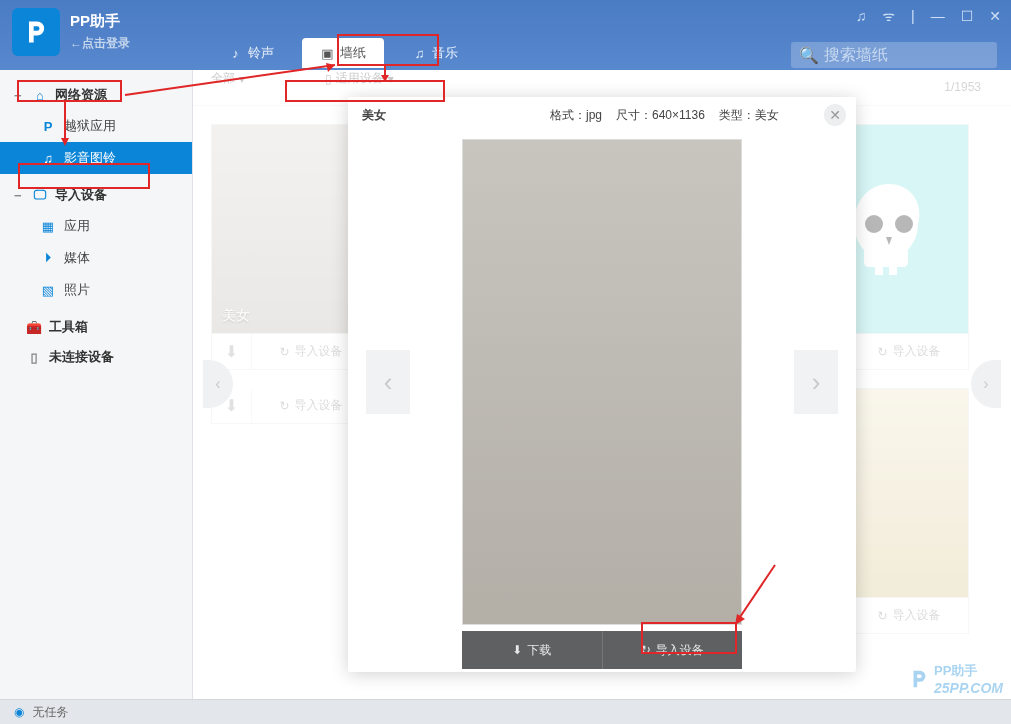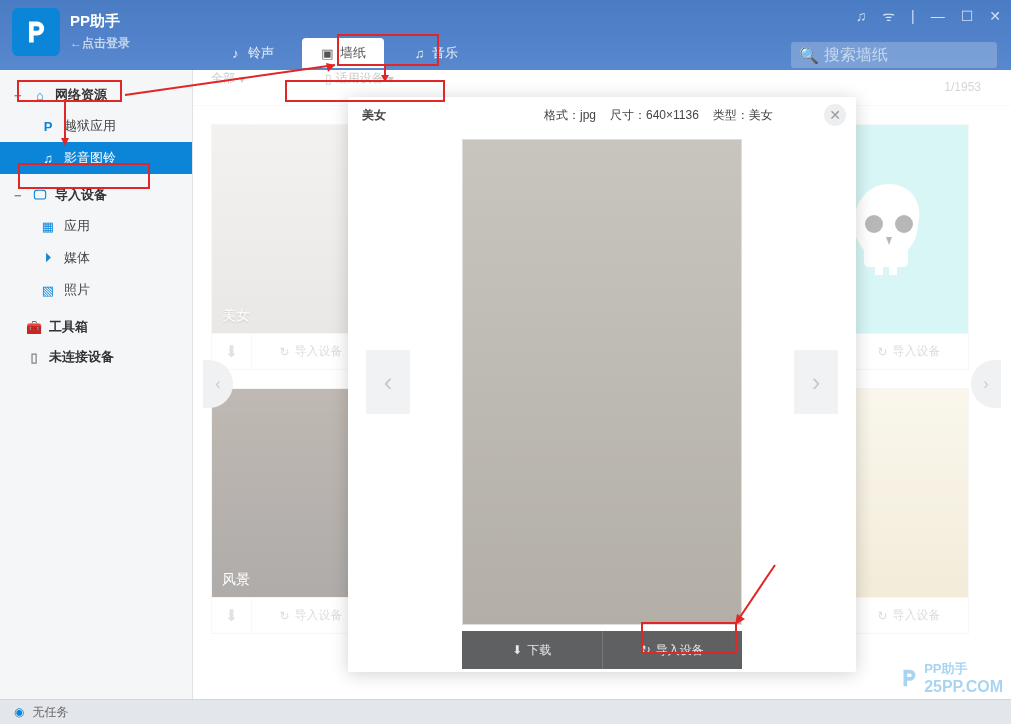--- a/index.html
+++ b/index.html
@@ -43,21 +43,21 @@
     .card-label { position: absolute; bottom: 8px; left: 10px; color: #fff; font-size: 14px; text-shadow: 0 1px 2px rgba(0,0,0,0.5); }
     .card-actions { height: 36px; border: 1px solid #e8e9eb; border-top: none; display: flex; align-items: center; }
     .card-dl { width: 40px; display: flex; align-items: center; justify-content: center; color: #aaa; border-right: 1px solid #eee; height: 100%; }
     .card-import { flex: 1; display: flex; align-items: center; justify-content: center; gap: 5px; color: #999; font-size: 12px; height: 100%; }
     
     .overlay { position: absolute; inset: 0; background: rgba(255,255,255,0.65); }
     
     .modal { position: absolute; left: 348px; top: 97px; width: 508px; height: 575px; background: #fff; box-shadow: 0 2px 18px rgba(0,0,0,0.18); border-radius: 2px; }
     .modal-head { height: 36px; display: flex; align-items: center; padding: 0 14px; font-size: 12px; color: #444; position: relative; }
     .modal-title { font-weight: bold; }
-    .modal-meta { position: absolute; left: 196px; display: flex; gap: 14px; }
+    .modal-meta { position: absolute; left: 202px; display: flex; gap: 14px; }
     .modal-close { position: absolute; right: 10px; width: 22px; height: 22px; border-radius: 50%; background: #eceeef; color: #999; display: flex; align-items: center; justify-content: center; cursor: pointer; font-size: 14px; }
     .modal-body { display: flex; align-items: center; justify-content: center; position: relative; height: 498px; }
     .preview { width: 280px; height: 486px; background: linear-gradient(180deg,#c8c5bf 0%,#b3afa7 100%); border: 1px solid #ddd; }
     .nav-btn { position: absolute; width: 44px; height: 64px; background: #f1f2f3; color: #c7c9cb; font-size: 26px; display: flex; align-items: center; justify-content: center; cursor: pointer; }
     .nav-prev { left: 18px; }
     .nav-next { right: 18px; }
     .modal-foot { height: 38px; display: flex; margin: 0 114px; }
     .foot-btn { flex: 1; background: #5f6062; color: #e9e9e9; font-size: 12px; display: flex; align-items: center; justify-content: center; gap: 5px; cursor: pointer; }
     .foot-btn.dl { border-right: 1px solid #777; }
     
@@ -203,24 +203,20 @@
           </div>
         <div class="card-actions">
           <div class="card-dl">⬇</div>
           <div class="card-import">
               <span>↻</span>
               <span>导入设备</span>
             </div>
         </div>
       </div>
       <div class="card">
-        <div class="card-img">
-            <div class="scenery"></div>
-            <span class="card-label">风景</span>
-          </div>
         <div class="card-actions">
           <div class="card-dl">⬇</div>
           <div class="card-import">
               <span>↻</span>
               <span>导入设备</span>
             </div>
         </div>
       </div>
       <div class="card" style="margin-left:420px;">
         <div class="card-img">
@@ -298,15 +294,15 @@
     <line x1="45" y1="5" x2="8" y2="60" stroke="#e02626" stroke-width="2"></line>
     <polygon points="5,65 7,54 15,59" fill="#e02626"></polygon>
   </svg>
 
 <div class="watermark">
   <svg width="22" height="22" viewBox="0 0 24 24">
       <path fill="rgba(10,133,216,0.35)" d="M6 3h7a6 6 0 0 1 0 12H10v6H6V3zm4 4v4h3a2 2 0 1 0 0-4h-3z"></path>
     </svg>
   <div>
       <div>PP助手</div>
-      <div style="font-size:16px;">25PP.COM</div>
+      <div style="font-size:14px;font-style:italic;">25PP.COM</div>
     </div>
 </div>
 
 </body></html>

